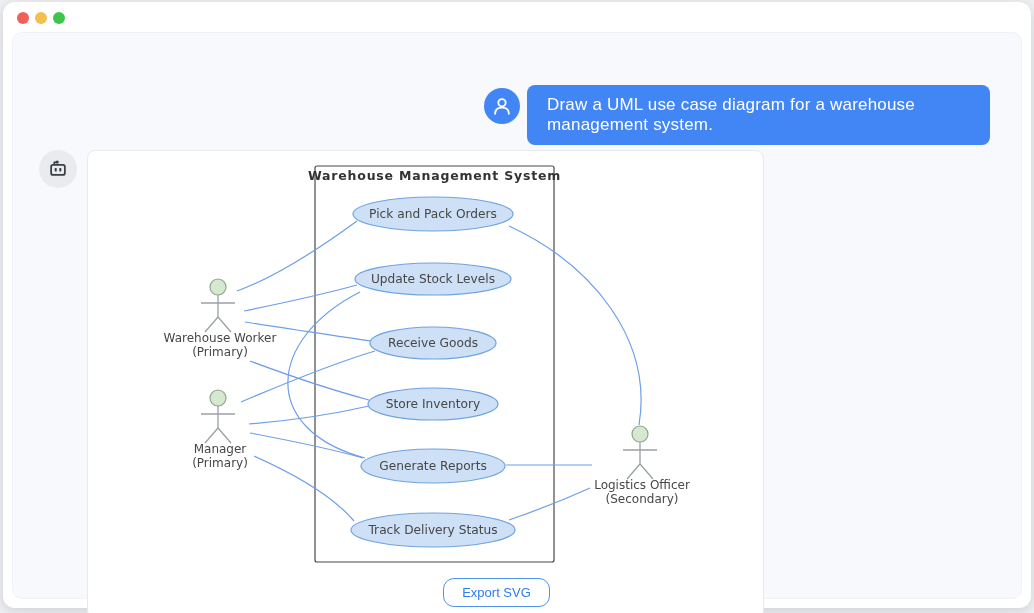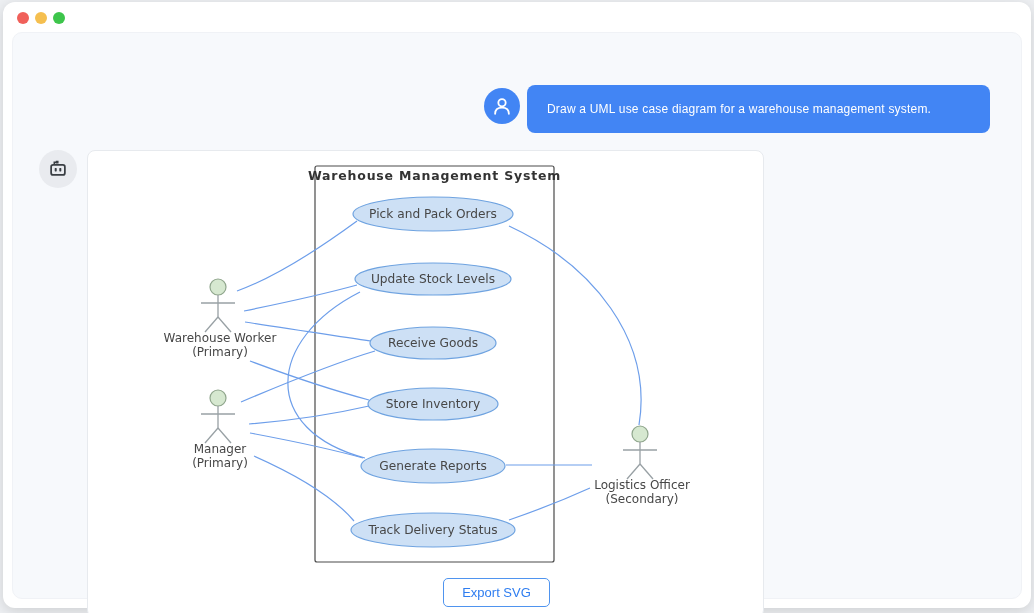--- a/index.html
+++ b/index.html
@@ -20,37 +20,37 @@
   .t-green{left:50px;}
   .content{
     position:absolute;left:9px;right:9px;top:30px;bottom:9px;
     background:#f7f9fc;border:1px solid #f0f2f6;border-radius:10px;
   }
   .user-avatar{
     position:absolute;left:471px;top:55px;width:36px;height:36px;border-radius:50%;
     display:flex;align-items:center;justify-content:center;
   }
   .user-bubble{
-    position:absolute;left:514px;top:52px;right:31px;height:48px;border-radius:8px;
-    color:#ffffff;font-size:12px;display:flex;align-items:center;
+    position:absolute;left:514px;top:52px;right:31px;height:60px;border-radius:8px;
+    color:#ffffff;font-size:17px;display:flex;align-items:center;
     padding:12px 20px;box-sizing:border-box;letter-spacing:.2px;
   }
   .bot-avatar{
     position:absolute;left:26px;top:117px;width:38px;height:38px;border-radius:50%;
     background:#e9ebef;display:flex;align-items:center;justify-content:center;
   }
   .diagram-panel{
     position:absolute;left:74px;top:117px;width:675px;height:466px;
     background:#ffffff;border:1px solid #e7eaee;border-radius:8px;
   }
   .diagram-svg{position:absolute;left:0;top:0;width:675px;height:466px;
     font-family:"DejaVu Sans",sans-serif;}
   .action-btn{
     position:absolute;top:427px;height:29px;background:#ffffff;
-    border:1px solid #4f94ef;border-radius:5px;color:#2e7df0;
+    border:1px solid #4f94ef;border-radius:11px;color:#2e7df0;
     font-size:13px;font-family:"Liberation Sans",sans-serif;cursor:pointer;
     display:flex;align-items:center;justify-content:center;padding:0;
   }
   .btn-export{left:355px;width:107px;}
   .btn-import{left:477px;width:184px;}
 </style>
 </head>
 <body>
 
 <div class="window">

